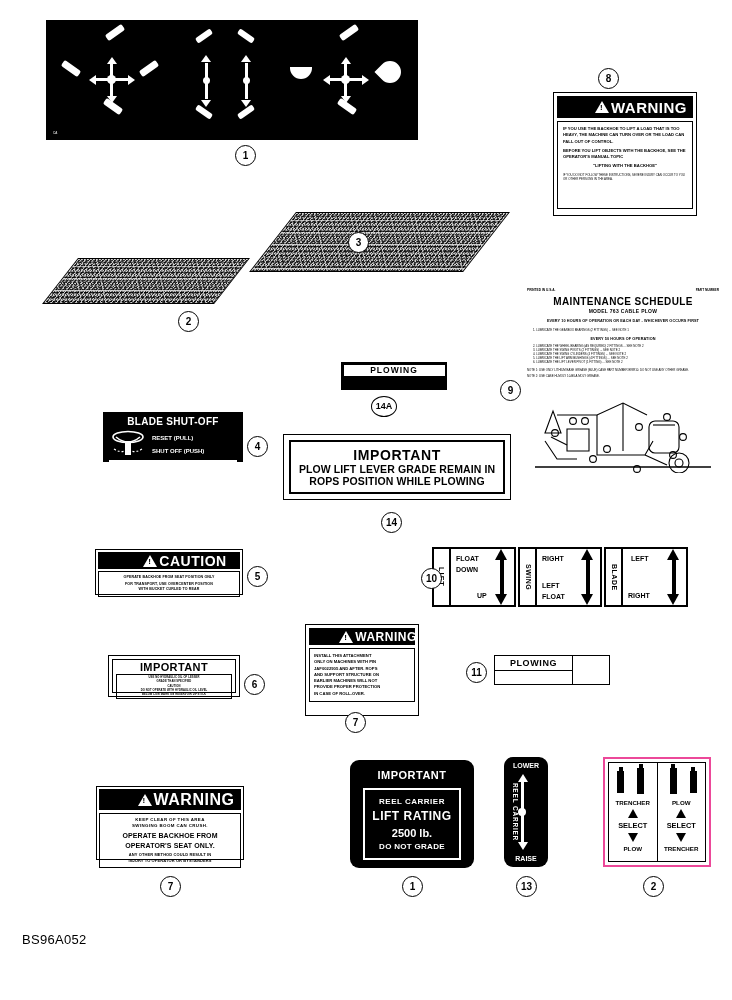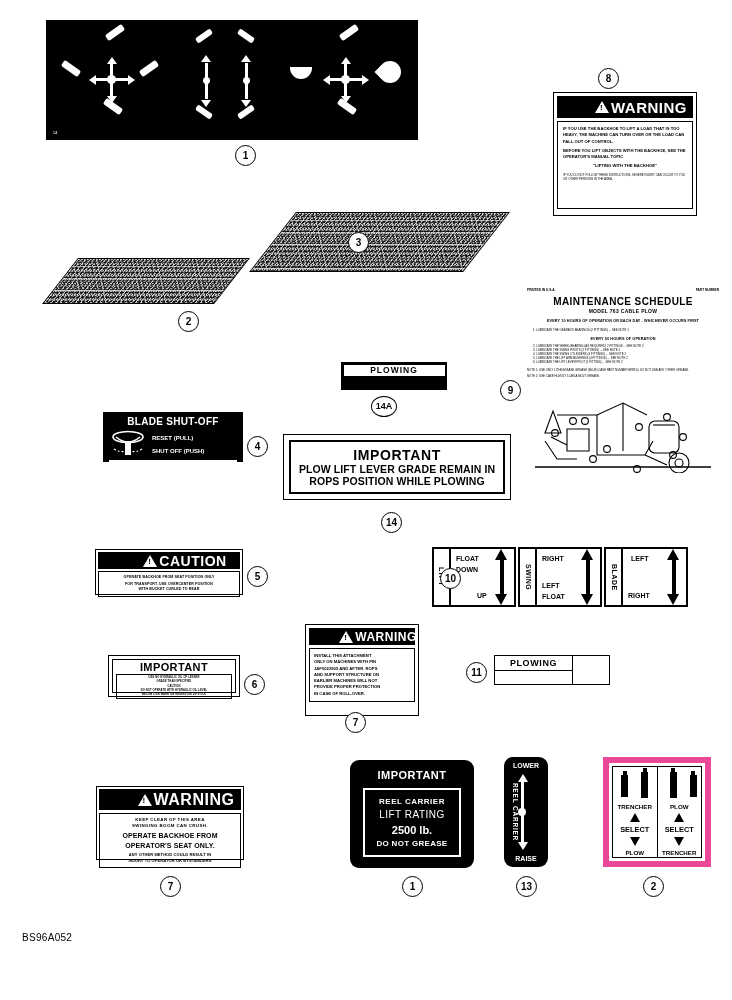--- a/index.html
+++ b/index.html
@@ -102,21 +102,21 @@
   #item13 .arr .u{position:absolute;top:0;left:1.5px;width:0;height:0;
     border-left:5px solid transparent;border-right:5px solid transparent;
     border-bottom:8px solid #fff;}
   #item13 .arr .d{position:absolute;bottom:0;left:1.5px;width:0;height:0;
     border-left:5px solid transparent;border-right:5px solid transparent;
     border-top:8px solid #fff;}
   #item13 .arr .dot{position:absolute;left:2px;top:50%;margin-top:-4px;width:8px;
     height:8px;background:#fff;border-radius:50%;}
 
   
-  #item15{left:603px;top:757px;width:108px;height:110px;border:6px solid #ec4899;
+  #item15{left:603px;top:757px;width:108px;height:110px;border:2px solid #ec4899;
     background:#fff;box-sizing:border-box;padding:3px;}
   #item15 .inner{border:1.5px solid #000;width:100%;height:100%;display:flex;
     box-sizing:border-box;}
   #item15 .pane{flex:1;position:relative;}
   #item15 .pane.l{border-right:1.5px solid #000;}
   .p15txt{position:absolute;left:0;right:0;text-align:center;font-size:6.2px;
     font-weight:700;}
   .p15sel{position:absolute;left:0;right:0;text-align:center;font-size:7.4px;
     font-weight:700;}
   .blkup{position:absolute;left:50%;margin-left:-5px;width:0;height:0;
@@ -127,21 +127,21 @@
     border-top:9px solid #000;}
   .cyl{position:absolute;width:7px;background:#000;}
   .cyl::after{content:"";position:absolute;left:1.5px;top:-4px;width:4px;height:5px;
     background:#000;}
 
   
   #item12{left:350px;top:760px;width:124px;height:108px;background:#000;
     border-radius:9px;color:#fff;}
 
   
-  .figcode{left:22px;top:932px;font-size:10px;letter-spacing:.3px;}
+  .figcode{left:22px;top:932px;font-size:13px;letter-spacing:.3px;}
 </style>
 </head>
 <body>
 
 <div class="abs" id="item1">
 
   <div class="xarrow" style="left:42px;top:36px;">
     <div class="bar h"></div>
       <div class="bar v"></div>
     <div class="ar up"></div>
@@ -301,21 +301,21 @@
     <span>CAUTION</span>
   </div>
   <div style="border:1px solid #000;margin-top:2px;padding:3px 2px;">
     <div class="tiny">OPERATE BACKHOE FROM SEAT POSITION ONLY</div>
     <div class="tiny" style="margin-top:2px;">FOR TRANSPORT, USE OVERCENTER POSITION</div>
     <div class="tiny">WITH BUCKET CURLED TO REAR</div>
   </div>
 </div>
 <div class="abs callout" style="left:247px;top:566px;">5</div>
 
-<div class="abs callout" style="left:440px;top:568px;">10</div>
+<div class="abs callout" style="left:421px;top:568px;">10</div>
 
 <div class="abs ctrl" style="left:432px;top:547px;width:84px;height:60px;">
   <div class="side">
     <span style="writing-mode:vertical-rl;letter-spacing:1px;">LIFT</span>
   </div>
   <div class="body">
     <div class="clabel" style="left:5px;top:6px;">FLOAT</div>
     <div class="clabel" style="left:5px;top:17px;">DOWN</div>
     <div class="clabel" style="left:26px;bottom:6px;">UP</div>
     <div class="dblarrow" style="right:6px;top:0;">
@@ -410,23 +410,23 @@
     <div class="tiny" style="font-size:4px;margin-top:1px;">ANY OTHER METHOD COULD RESULT IN</div>
     <div class="tiny" style="font-size:4px;">INJURY TO OPERATOR OR BYSTANDERS</div>
   </div>
 </div>
 <div class="abs callout" style="left:160px;top:876px;">7</div>
 
 <div class="abs" id="item12">
   <div style="text-align:center;font-size:11px;font-weight:700;letter-spacing:.5px;margin-top:9px;">IMPORTANT</div>
   <div style="border:2px solid #fff;margin:7px 13px 0 13px;padding:7px 0;">
     <div style="text-align:center;font-size:8px;font-weight:700;letter-spacing:.5px;">REEL CARRIER</div>
-    <div style="text-align:center;font-size:10px;font-weight:400;letter-spacing:.5px;margin-top:3px;">LIFT RATING</div>
+    <div style="text-align:center;font-size:12px;font-weight:700;letter-spacing:.5px;margin-top:3px;">LIFT RATING</div>
     <div style="text-align:center;font-size:11px;font-weight:700;margin-top:4px;">2500 lb.</div>
-    <div style="text-align:center;font-size:8px;font-weight:700;letter-spacing:.3px;margin-top:3px;">DO NOT GREASE</div>
+    <div style="text-align:center;font-size:8px;font-weight:700;letter-spacing:.3px;margin-top:3px;">DO NOT GRADE</div>
   </div>
 </div>
 <div class="abs callout" style="left:402px;top:876px;">1</div>
 
 <div class="abs" id="item13">
   <div class="t">LOWER</div>
   <div class="arr">
     <div class="u"></div>
       <div class="stem"></div>
       <div class="dot"></div>

